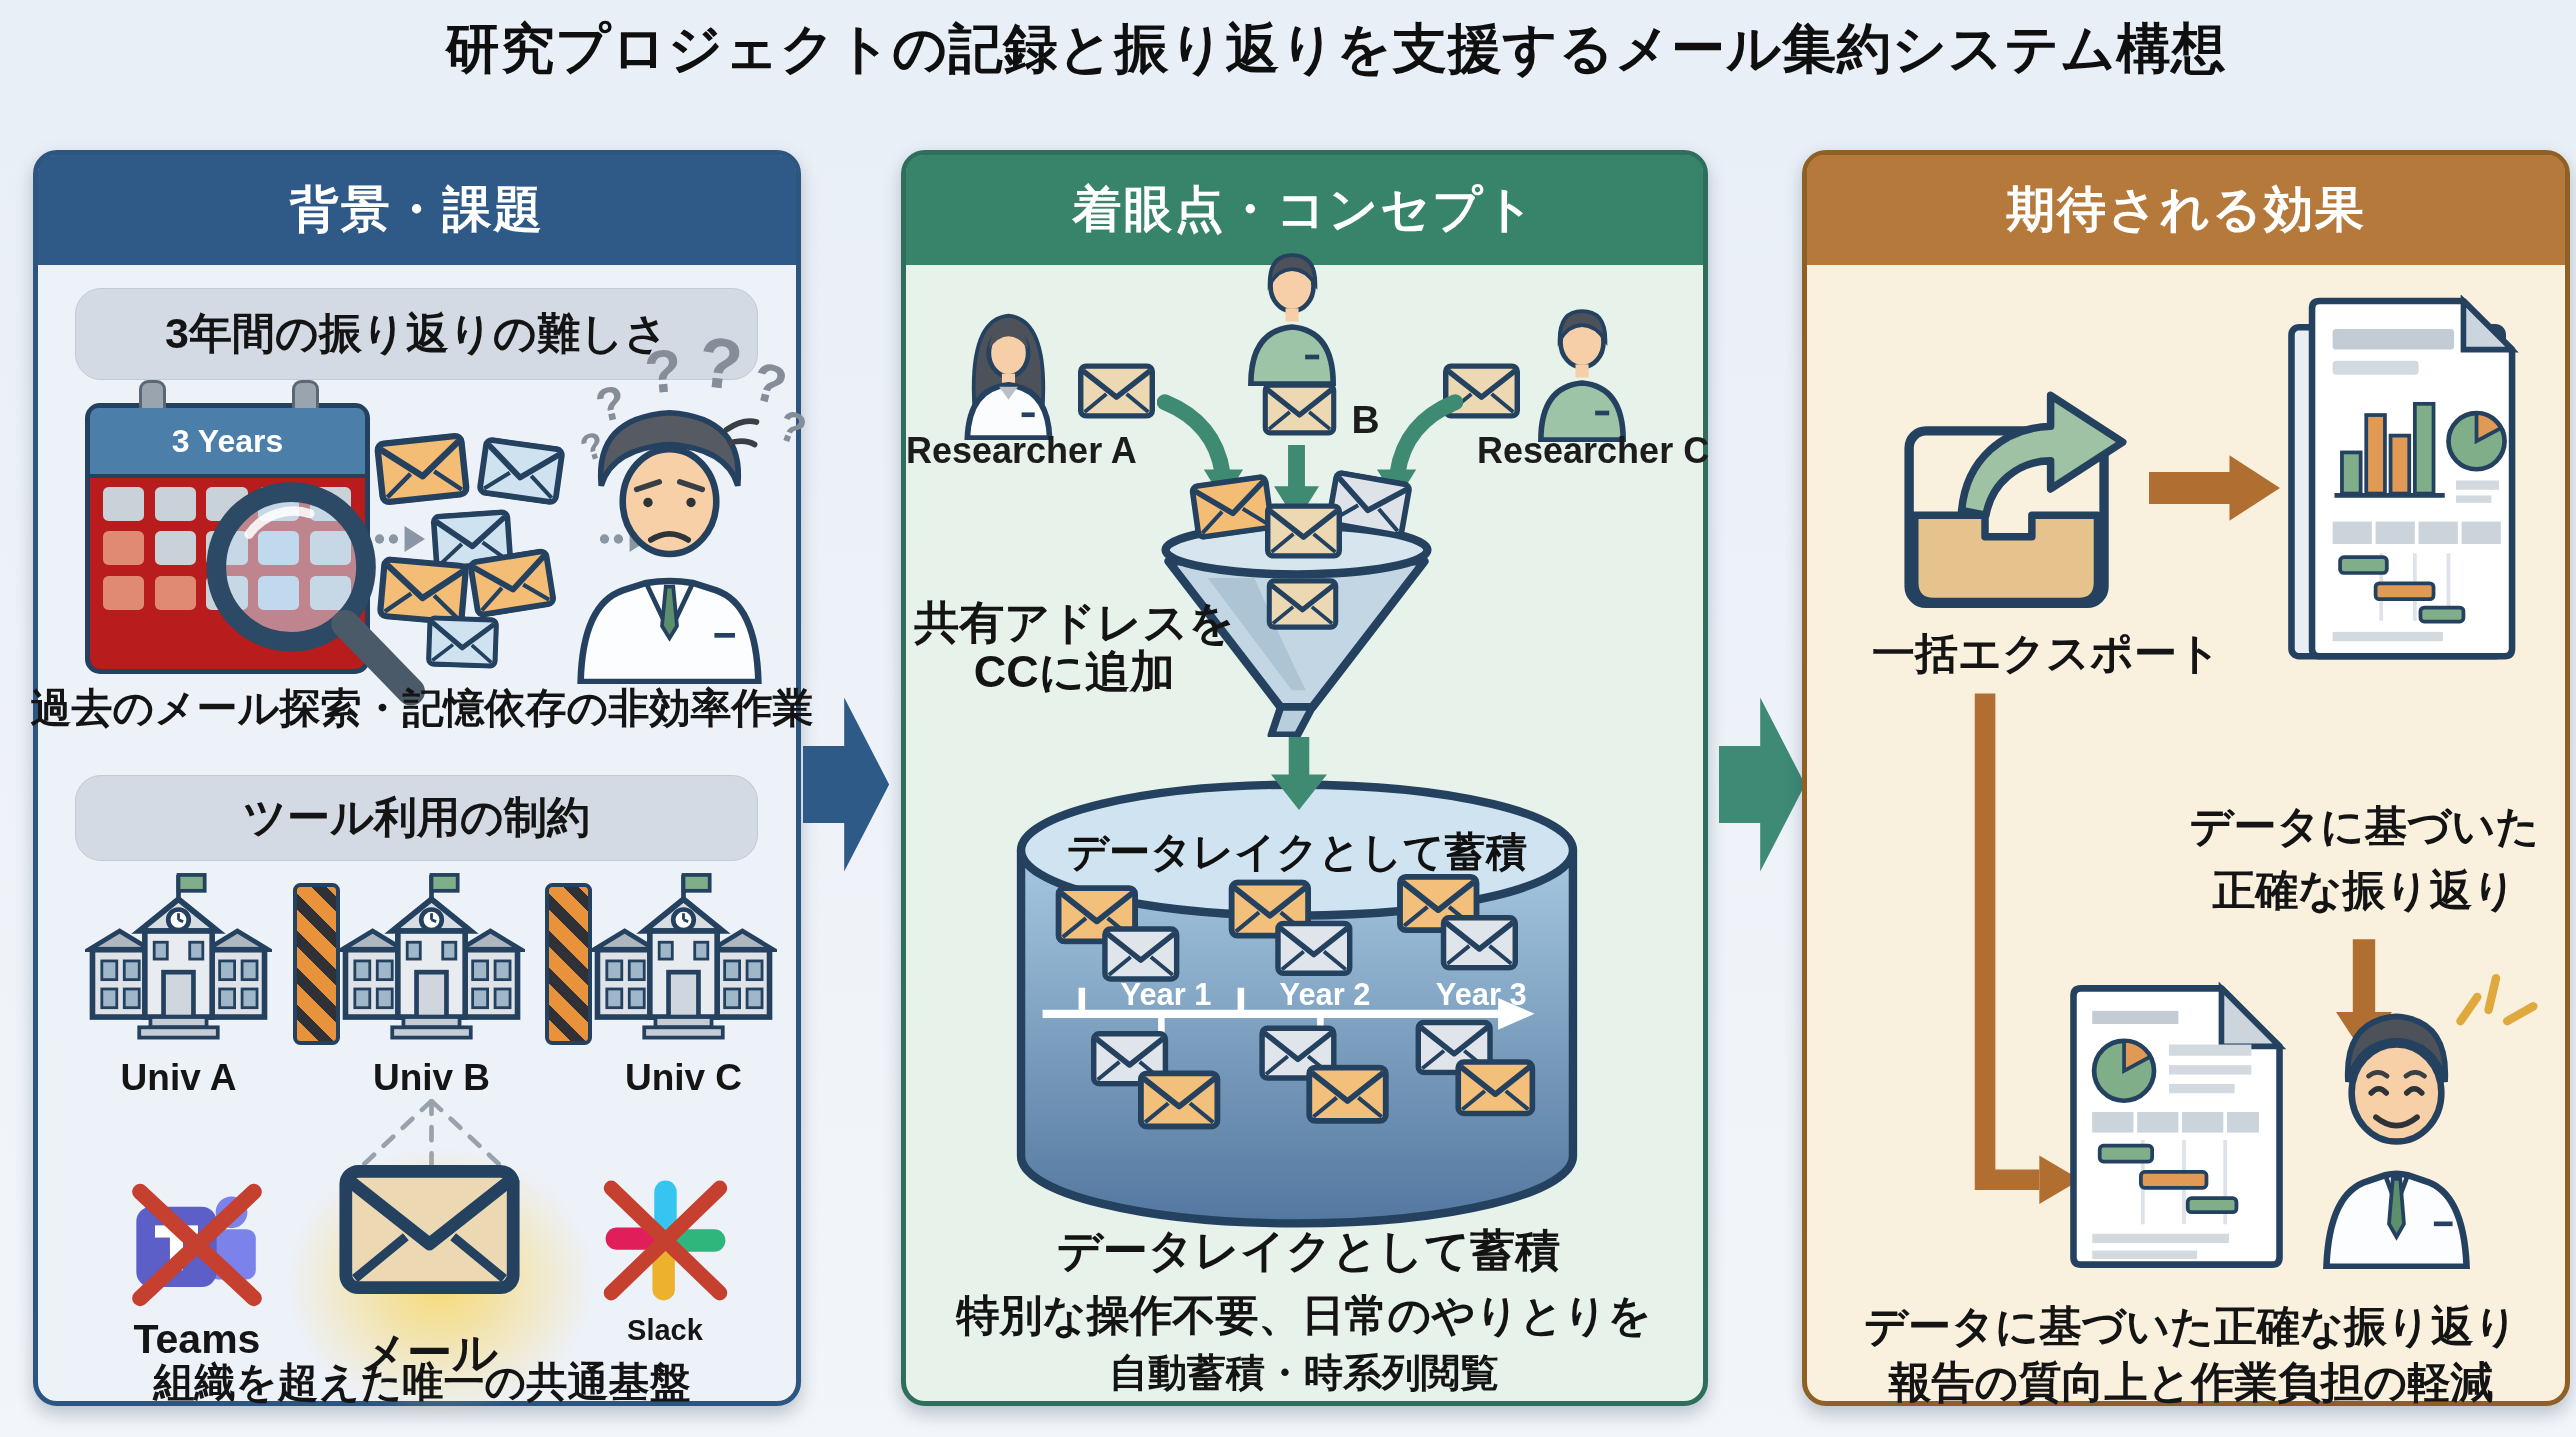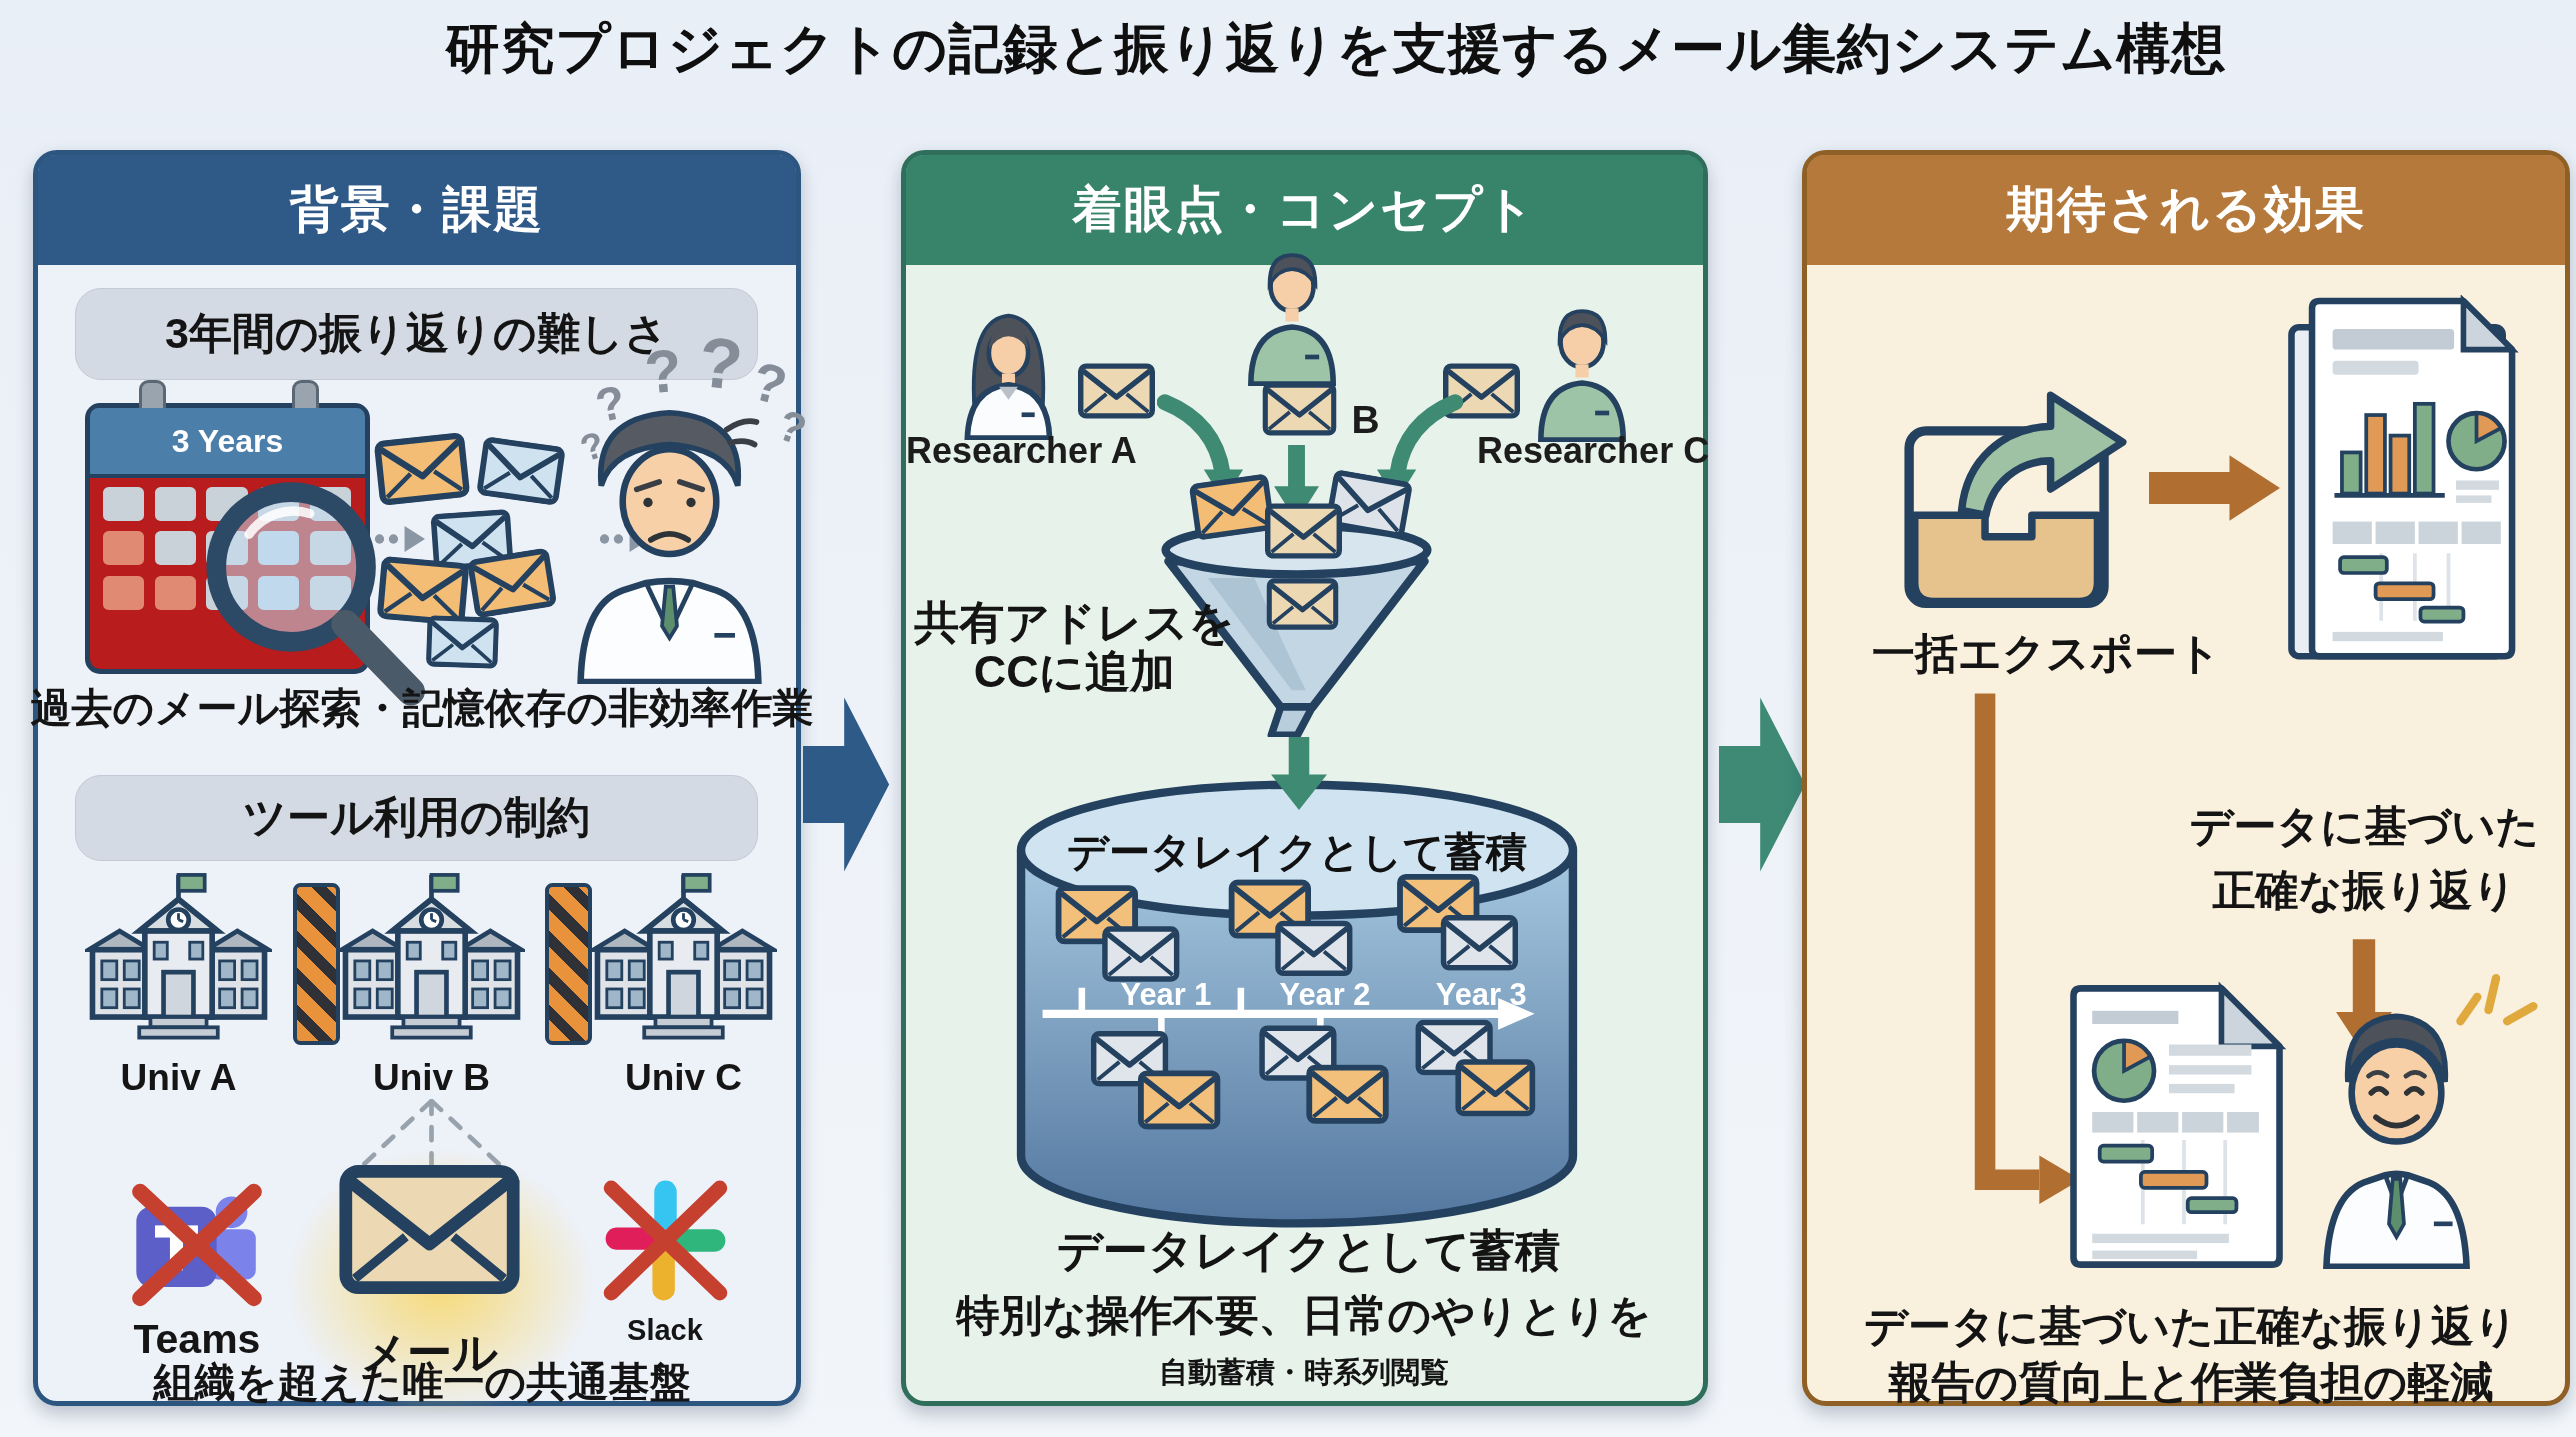--- a/index.html
+++ b/index.html
@@ -357,21 +357,21 @@
     <use href="#env" x="425" y="256" width="86" height="60" style="color:#dfe5ea"></use>
     <use href="#env" x="468" y="298" width="88" height="62" style="color:#f2c07a"></use>
   </svg>
 
   <svg class="abs" style="left:365px;top:582px;" width="56" height="73" viewBox="0 0 60 78">
     <polygon points="19,0 41,0 41,40 60,40 30,78 0,40 19,40" fill="#3e8a73"></polygon>
   </svg>
 
   <div class="caption" style="left:56px;top:1069px;width:693px;height:54px;font-size:45px;">データレイクとして蓄積</div>
   <div class="caption" style="left:14px;top:1136px;width:768px;height:49px;font-size:43px;">特別な操作不要、日常のやりとりを</div>
-  <div class="caption" style="left:14px;top:1193px;width:768px;height:49px;font-size:29px;">自動蓄積・時系列閲覧</div>
+  <div class="caption" style="left:14px;top:1193px;width:768px;height:49px;font-size:39px;">自動蓄積・時系列閲覧</div>
 </div>
 
 <svg class="abs" style="left:1719px;top:688px;" width="88" height="193" viewBox="0 0 94 206">
   <polygon points="0,62 44,62 44,10 92,103 44,196 44,144 0,144" fill="#3e8a75"></polygon>
 </svg>
 
 <div id="panel-fx" class="abs panel">
   <div class="panel-header">期待される効果</div>
 
   <svg class="abs" style="left:89px;top:229px;" width="253" height="239" viewBox="0 0 270 255">

